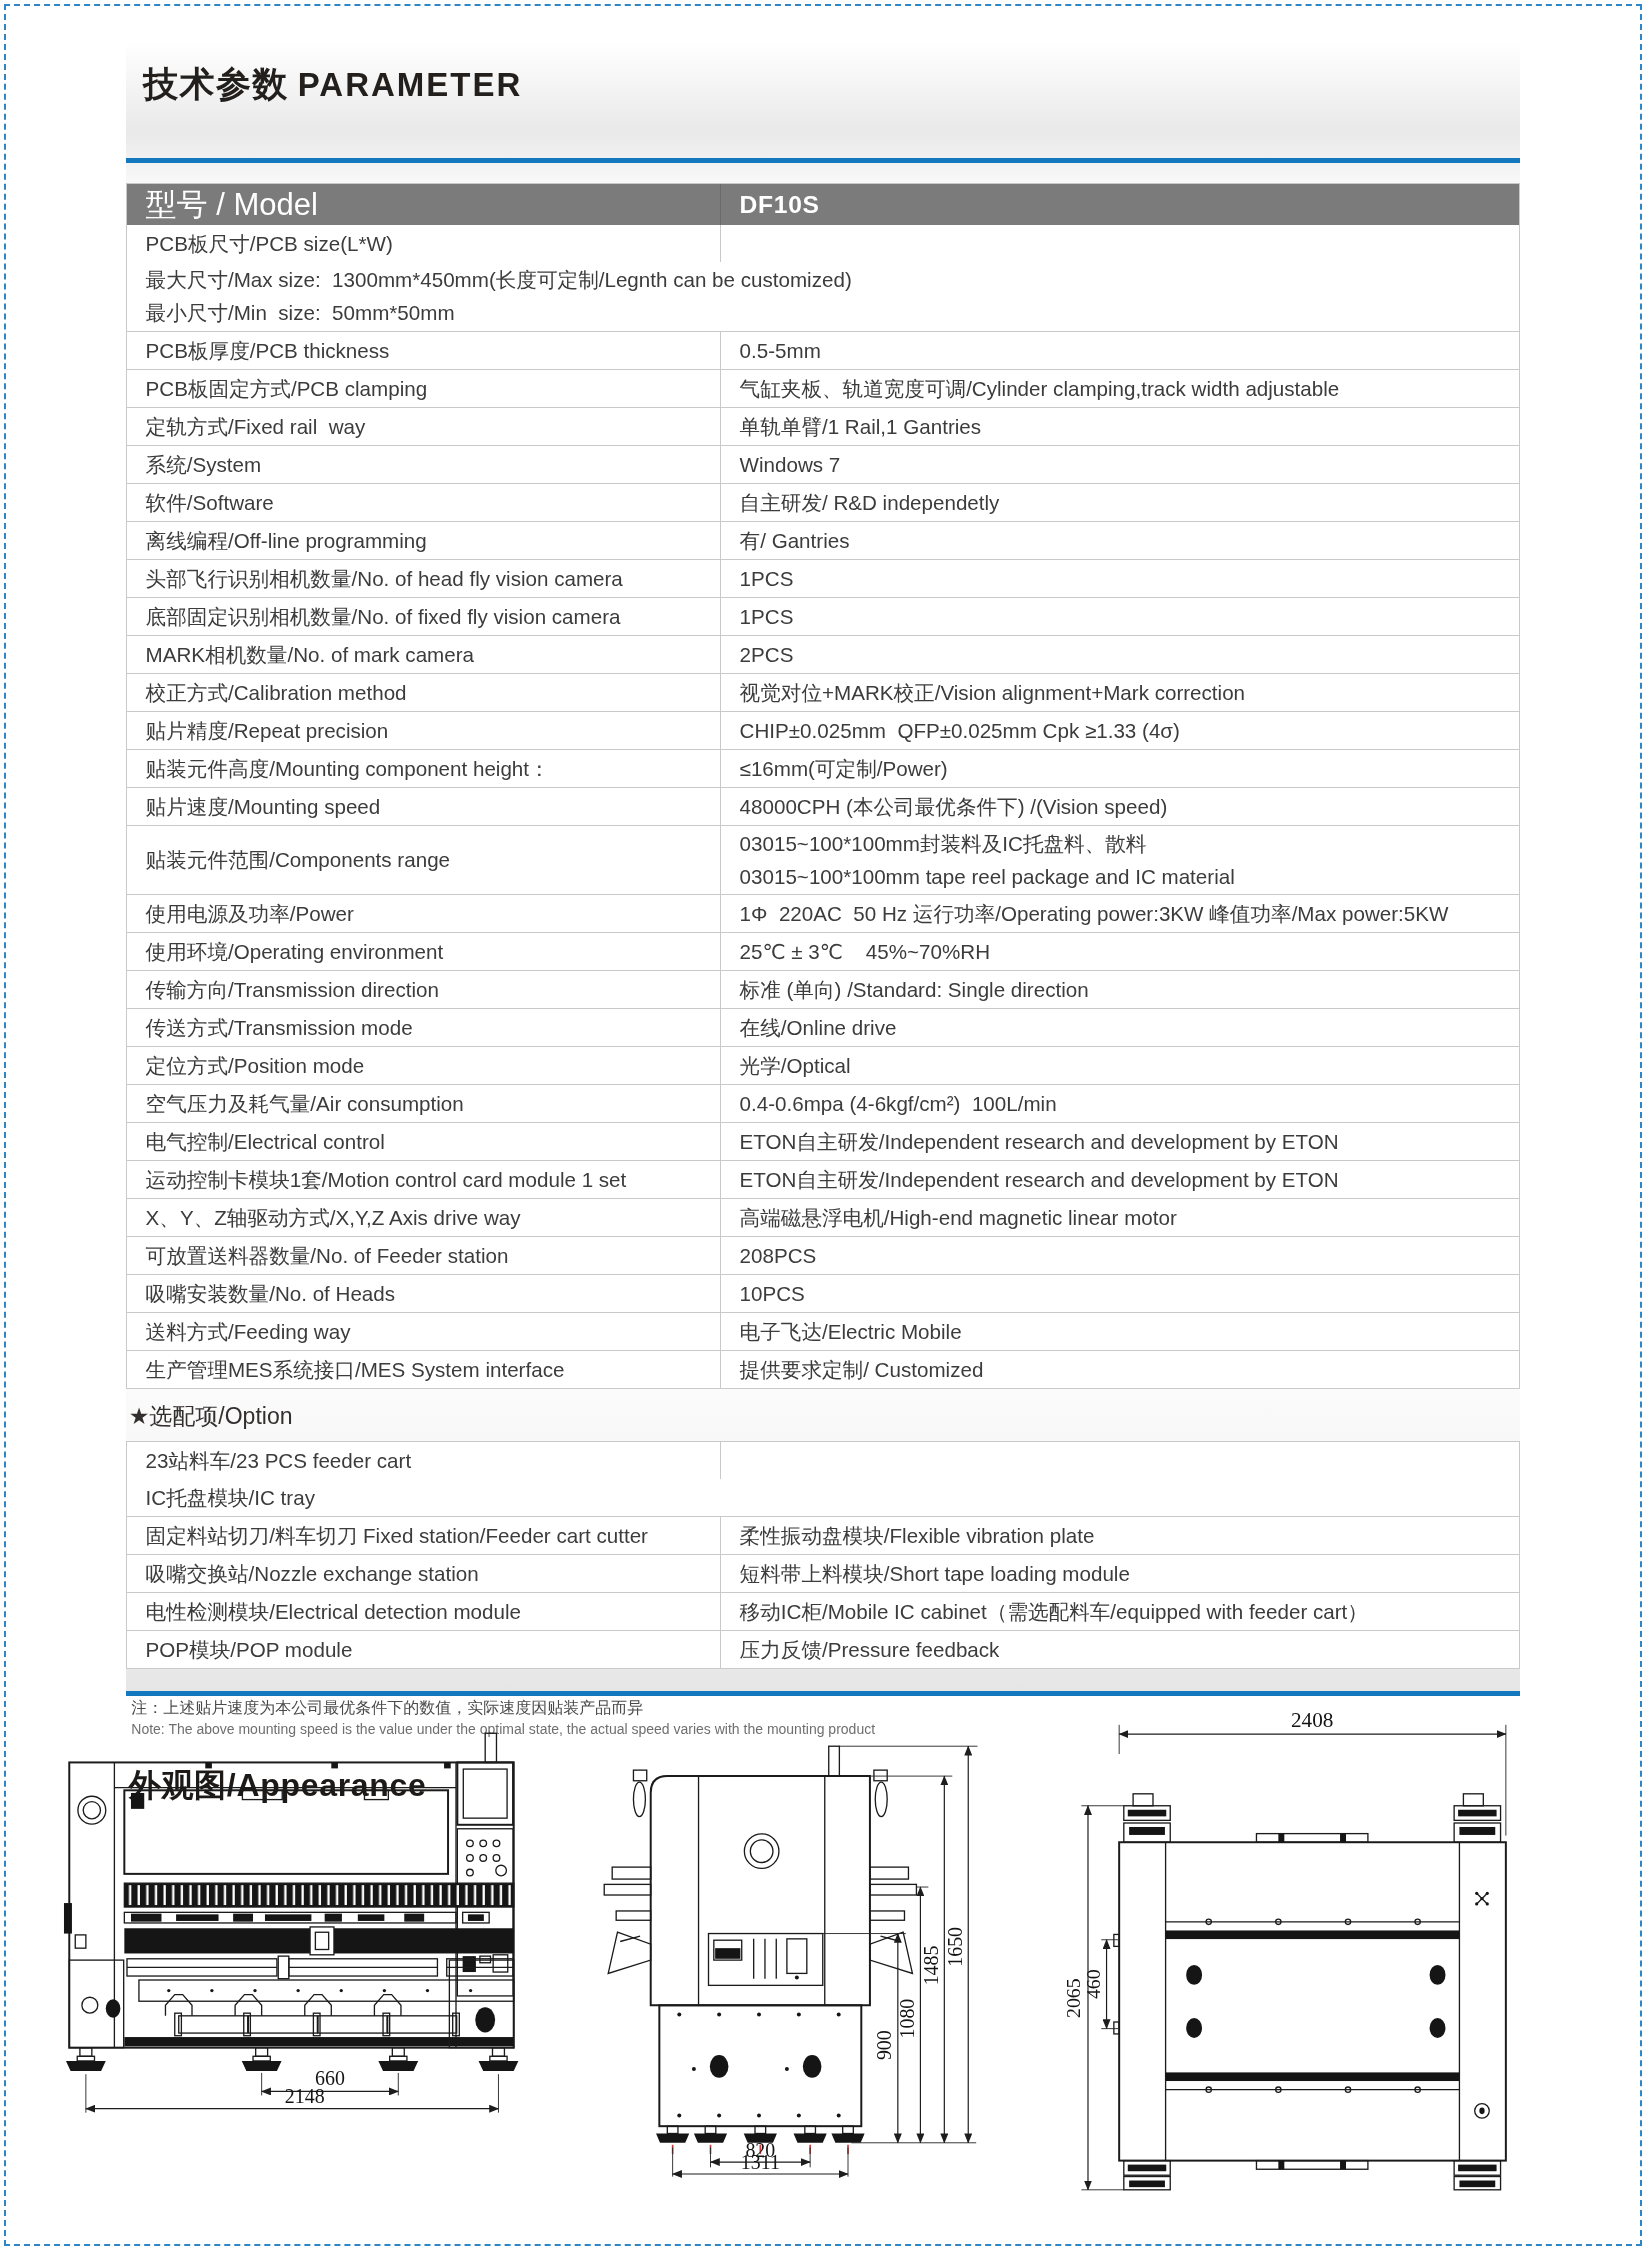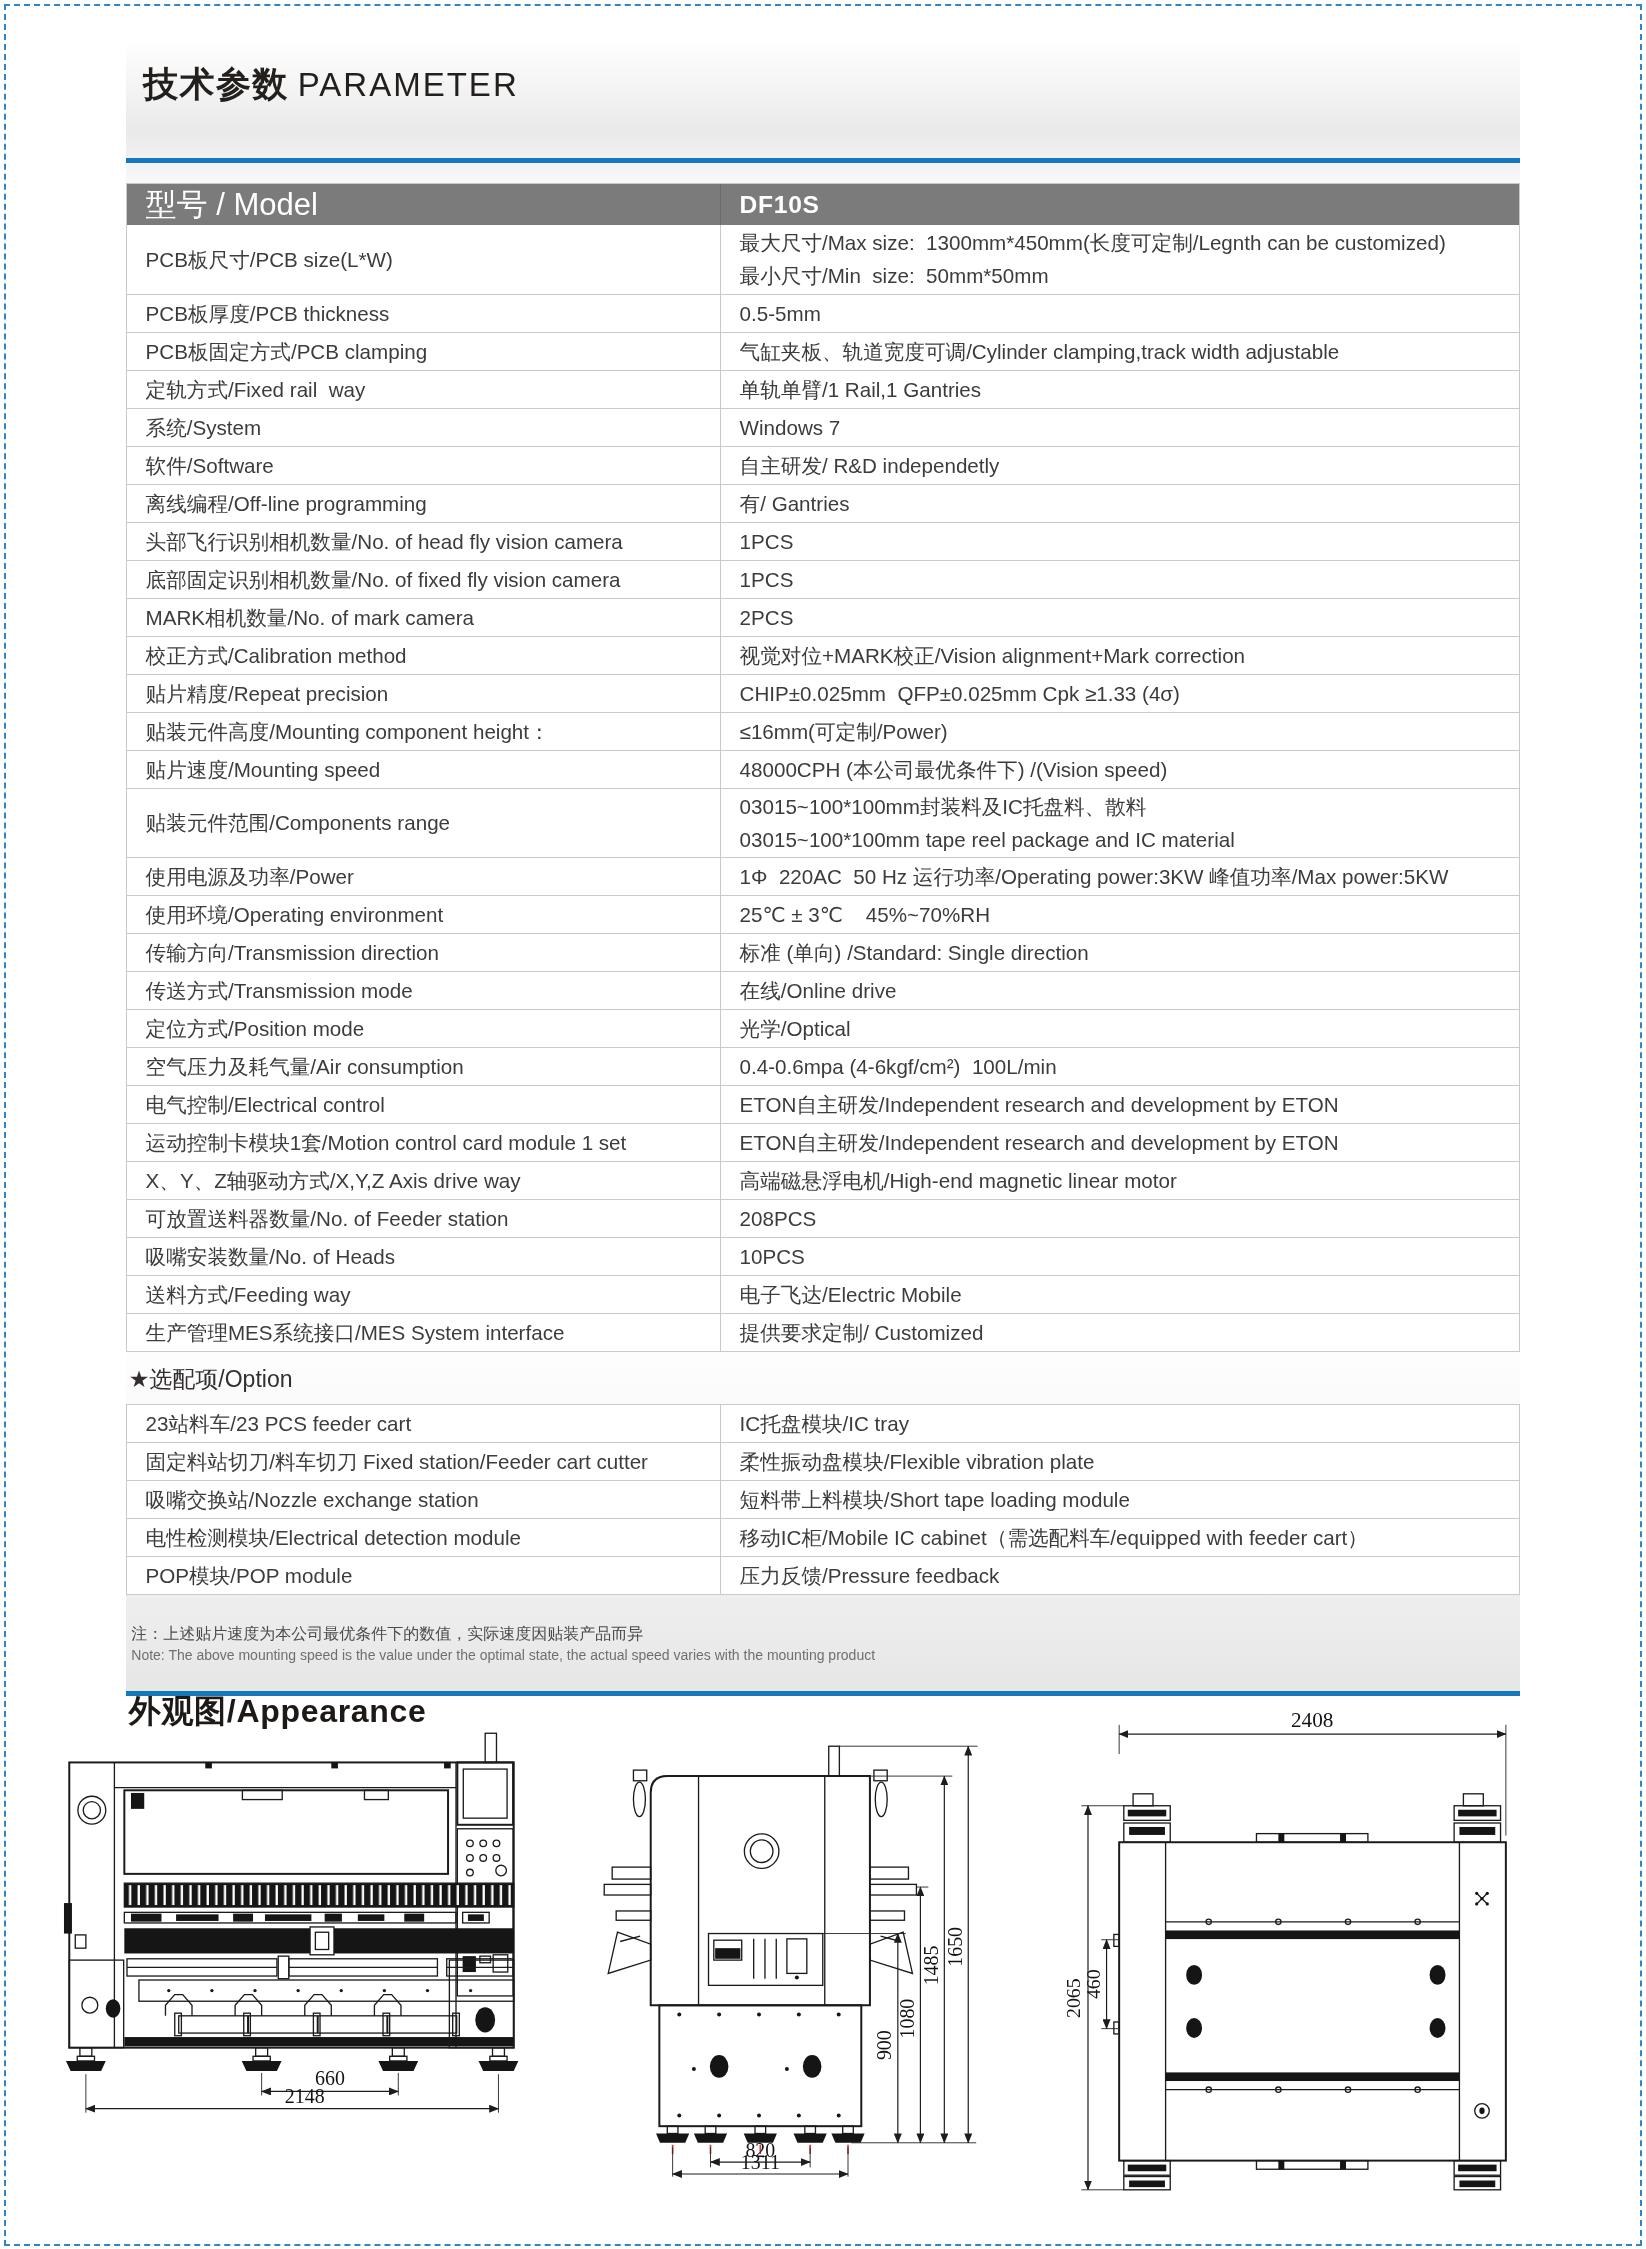--- a/index.html
+++ b/index.html
@@ -8,29 +8,29 @@
     font-family:"Liberation Sans","DejaVu Sans",sans-serif;color:#3c3c3c;overflow:hidden;
   }
   .page-frame{position:absolute;left:4px;top:4px;right:4px;bottom:4px;border:2px dashed #2f86c6;pointer-events:none;}
   .panel{
     position:absolute;left:126px;top:41px;width:1394px;height:1655px;
     background:linear-gradient(180deg,#ffffff 0%,#e9e9e9 5.5%,#f8f8f8 8.5%,#ffffff 14%,#ffffff 78%,#ececec 96%,#e6e6e6 100%);
     border-bottom:5.3px solid #1478be;box-sizing:border-box;
   }
   .title-block{height:97px;border-bottom:5.3px solid #1478be;box-sizing:content-box;padding:20px 0 0 17.3px;}
   .title-cn{font-size:35px;font-weight:800;color:#231f1c;letter-spacing:1.3px;}
-  .title-en{font-size:33px;font-weight:400;color:#231f1c;letter-spacing:2px;margin-left:9.3px;}
+  .title-en{font-size:33px;font-weight:700;color:#231f1c;letter-spacing:2px;margin-left:9.3px;}
   .spec-table{width:1394px;box-sizing:border-box;border:1.3px solid #c9c9c9;background:#ffffff;margin-top:20px;}
   .opt-table{margin-top:0;}
   .t-header{display:flex;background:#7b7b7b;color:#ffffff;height:41px;}
   .t-header .h-label{width:594px;display:flex;align-items:center;padding-left:18.6px;box-sizing:border-box;
     border-right:1.3px solid #6a6a6a;font-size:31px;}
   .t-header .h-value{flex:1;display:flex;align-items:center;padding-left:18.6px;font-size:24.6px;font-weight:bold;letter-spacing:0.7px;}
   .t-row{display:flex;border-top:1.3px solid #c9c9c9;background:#ffffff;}
-  .t-row:first-child{border-top:none;}
+  .t-row:first-child{border-top:none;flex-direction:column;}
   .label-cell{width:594px;min-height:37px;display:flex;flex-direction:column;justify-content:center;
     padding-left:18.6px;box-sizing:border-box;border-right:1.3px solid #c9c9c9;}
   .value-cell{flex:1;min-height:37px;display:flex;flex-direction:column;justify-content:center;
     padding:1.3px 6.6px 1.3px 18.6px;box-sizing:border-box;}
   .cell-line{font-size:20.6px;line-height:33px;color:#3c3c3c;white-space:pre-wrap;}
   .option-heading{font-size:23px;color:#332f2e;margin:13.3px 0 9.3px 2.7px;height:29px;line-height:29px;}
   .note-block{margin-top:28px;padding-left:5.3px;}
   .note-cn{font-size:16px;color:#4a4a4a;line-height:22.6px;}
   .note-en{font-size:14px;color:#6f6f6f;line-height:21px;}
   .appearance-heading{margin:24px 0 0 2.7px;font-size:32px;font-weight:800;color:#1c1917;letter-spacing:0.7px;}

